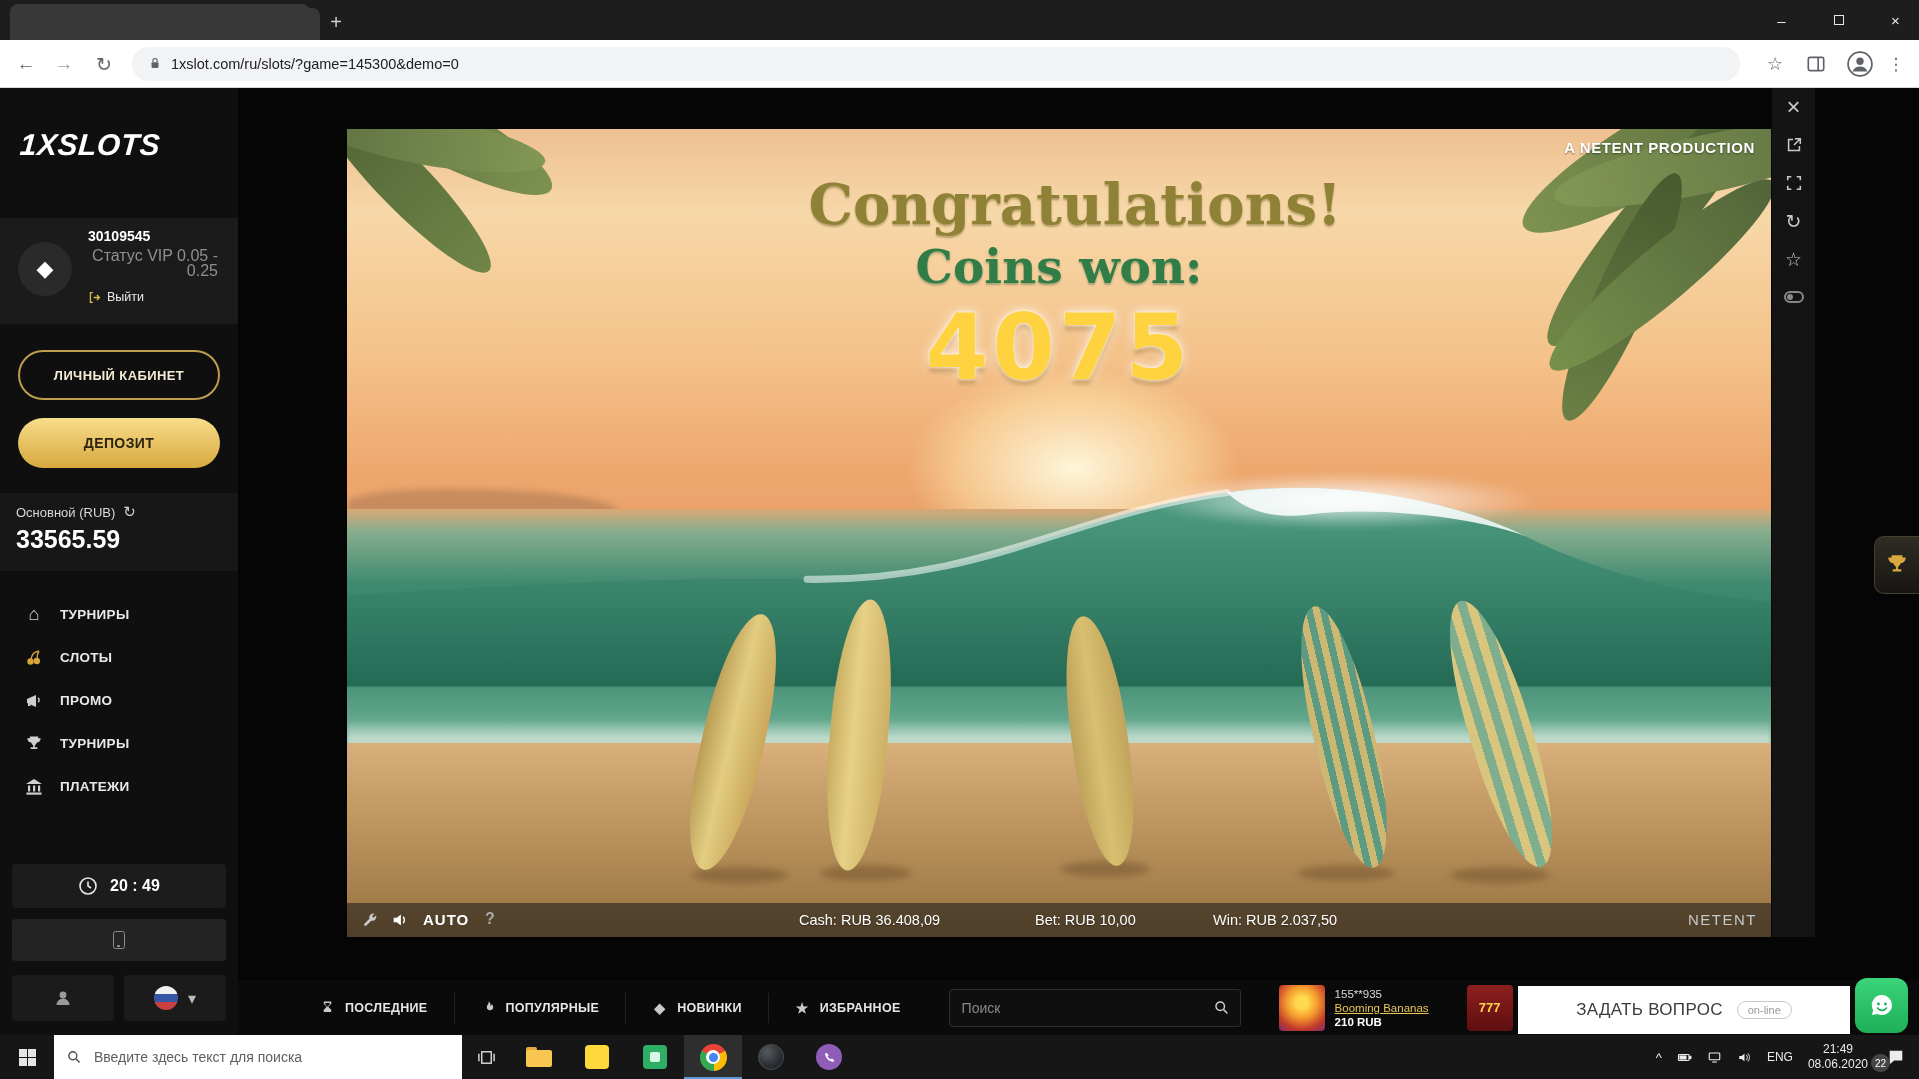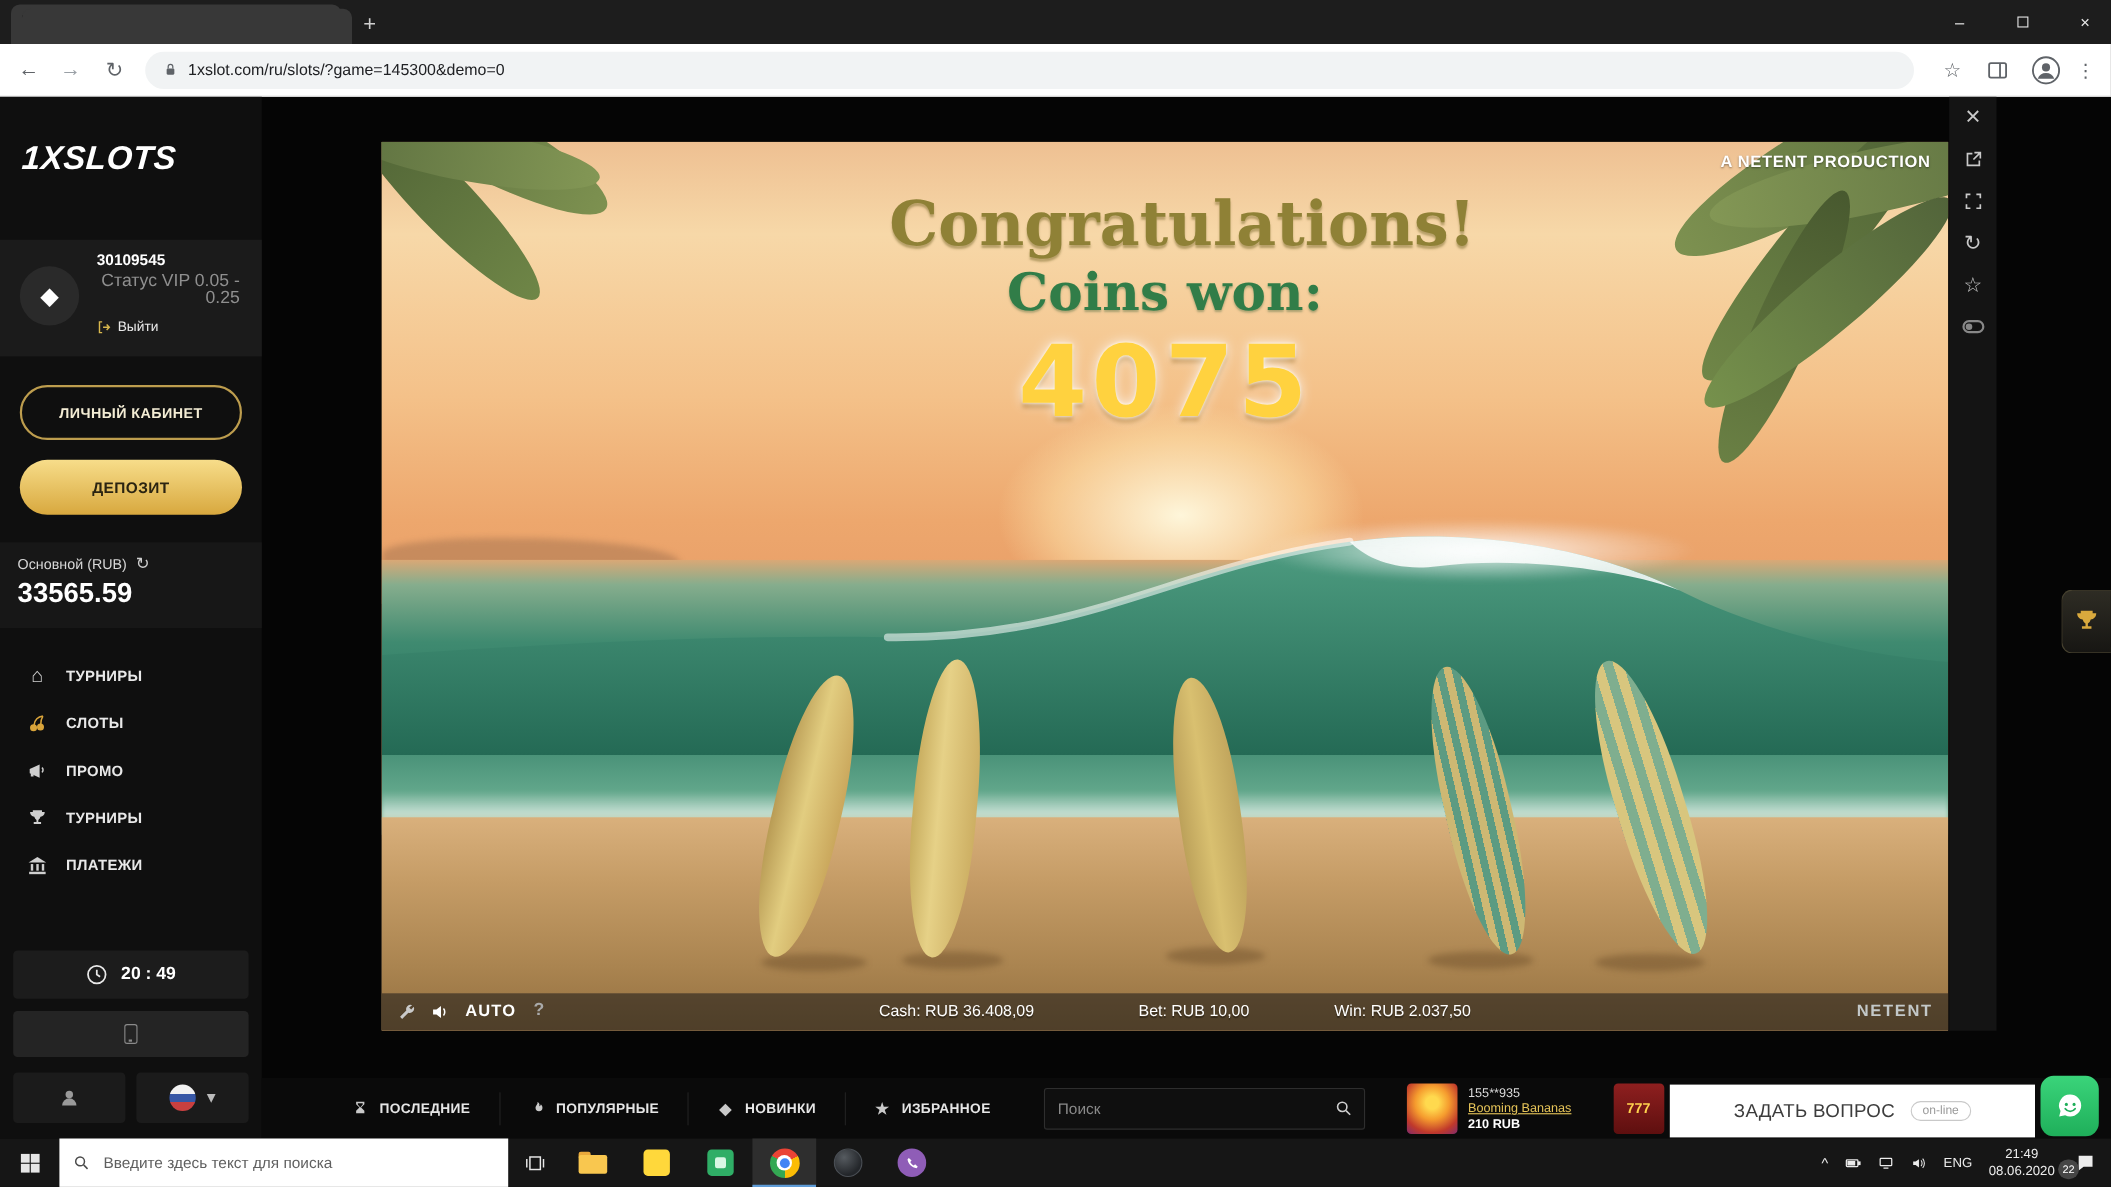--- a/index.html
+++ b/index.html
@@ -127,21 +127,21 @@
   .g-coins{position:absolute;left:0;top:166px;width:100%;text-align:center;
     font:bold 90px "DejaVu Sans",sans-serif;color:#ffd23f;letter-spacing:4px;
     text-shadow:0 0 3px #fff,0 0 12px rgba(255,255,255,.85),0 5px 4px rgba(150,90,0,.55);}
   .gamebar{position:absolute;left:0;bottom:0;width:100%;height:34px;background:rgba(24,24,24,.55);color:#fff;}
   .gb-ico{position:absolute;top:8px;width:18px;height:18px;color:#c9c9c9;}
   .gb-wrench{left:14px;} .gb-speaker{left:44px;color:#fff;}
   .gb-auto{position:absolute;left:76px;top:8px;font-weight:bold;font-size:15px;letter-spacing:1px;}
   .gb-help{position:absolute;left:138px;top:7px;color:#aaa;font-size:16px;font-weight:bold;}
   .gb-stat{position:absolute;top:9px;font-size:14.5px;text-shadow:0 1px 1px rgba(0,0,0,.4);}
   .gb-cash{left:452px;} .gb-bet{left:688px;} .gb-win{left:866px;}
-  .gb-brand{position:absolute;right:14px;top:8px;color:#c3c8c8;font-size:15px;letter-spacing:1.5px;font-weight:bold;}
+  .gb-brand{position:absolute;right:14px;top:8px;color:#c3c8c8;font-size:15px;letter-spacing:1.5px;font-weight:normal;}
 
   
   .rtools{position:absolute;left:1772px;top:88px;width:43px;height:849px;background:#141414;}
   .rt{width:43px;height:38px;display:flex;align-items:center;justify-content:center;color:#c9c9c9;font-size:19px;}
   .rt svg{width:18px;height:18px;}
   .toggle-shape{width:20px;height:12px;border:2px solid #888;border-radius:7px;position:relative;}
   .toggle-shape:after{content:"";position:absolute;left:1px;top:1px;width:6px;height:6px;border-radius:50%;background:#888;}
   .trophy{position:absolute;left:1874px;top:536px;width:45px;height:58px;background:linear-gradient(180deg,#2e2c24,#171613);
     border:1px solid #46412f;border-right:none;border-radius:10px 0 0 10px;display:flex;align-items:center;justify-content:center;}
   .trophy svg{width:26px;height:26px;color:#d9a93d;}

